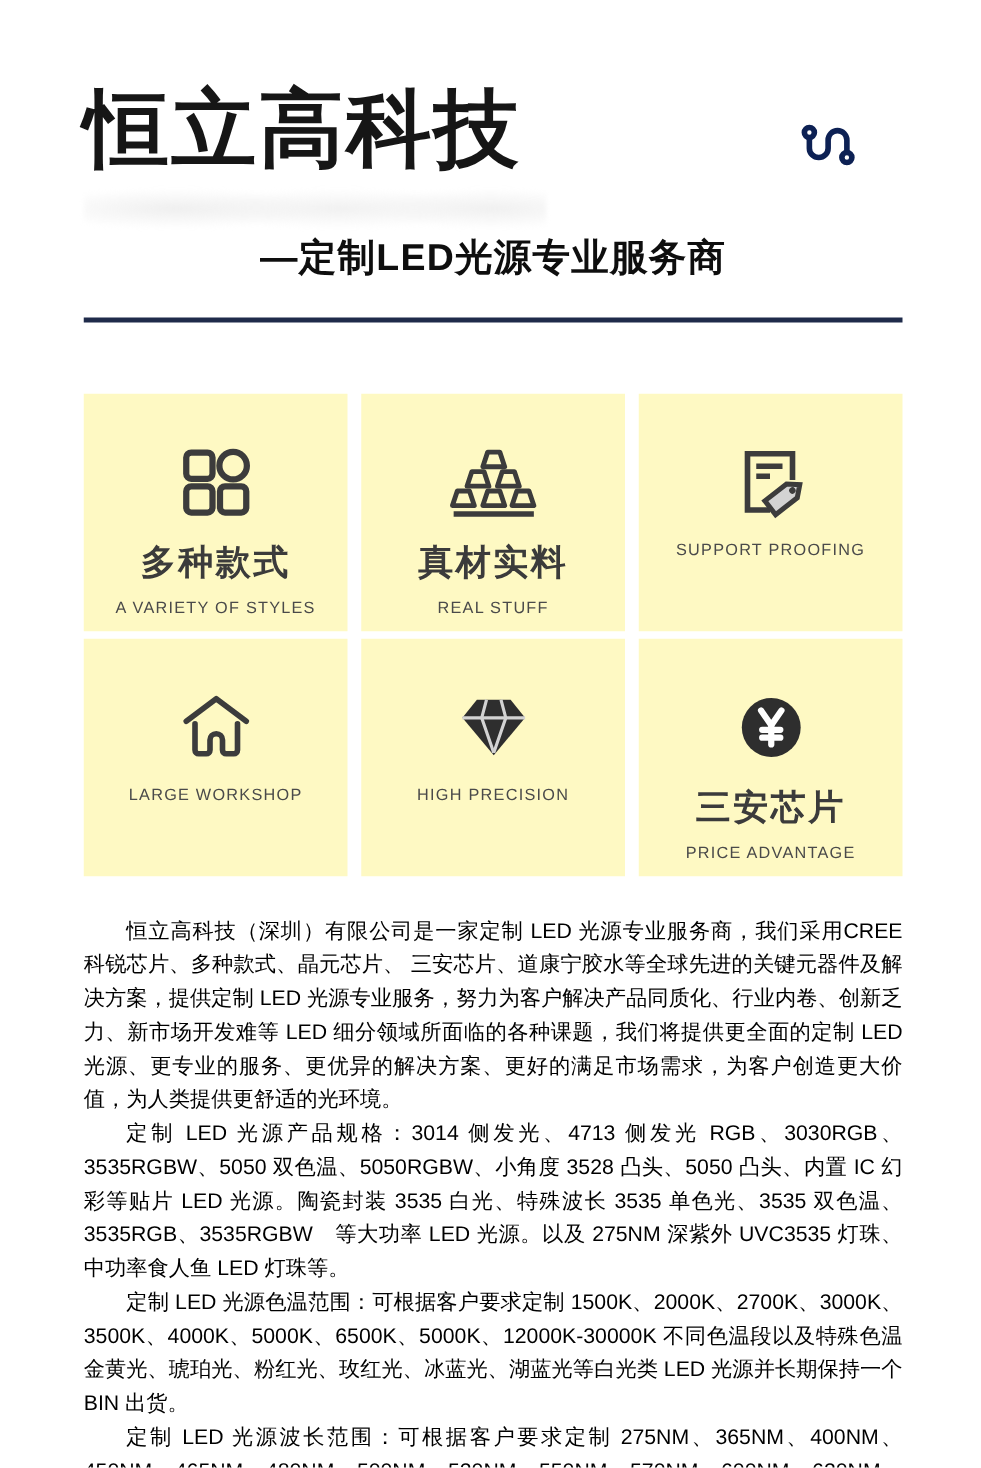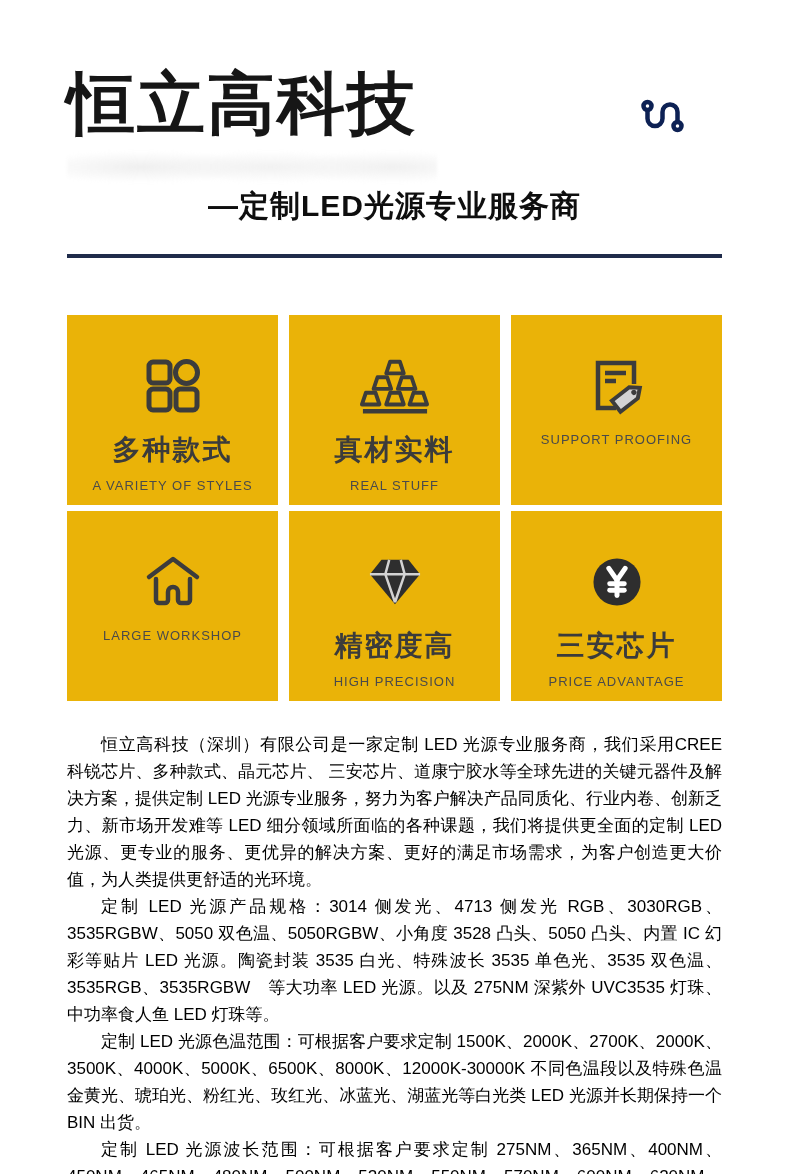--- a/index.html
+++ b/index.html
@@ -37,21 +37,21 @@
   .divider { border: none; border-top: 4px solid #1f2b4a; margin-top: 27px; width: 100%; }
 
   
   .features {
     margin-top: 57px;
     display: grid;
     grid-template-columns: repeat(3, 1fr);
     gap: 6px 11px;
   }
   .card {
-    background: #eab308; height: 190px;
+    background: #fef9c3; height: 190px;
     display: flex; flex-direction: column; align-items: center;
     padding-top: 34px; text-align: right;
   }
   .icon-wrap { height: 74px; display: flex; align-items: center; justify-content: center; }
   .card .zh { font-size: 28px; font-weight: 700; color: #3b3b3b; margin-top: 8px; letter-spacing: 2px; }
   .card .en { font-size: 13px; color: #4a4a4a; margin-top: 9px; letter-spacing: 1px; }
 
   
   .body-text { margin-top: 30px; font-size: 17px; line-height: 27px; color: #000; text-align: justify; }
   .body-text p { text-indent: 2em; margin: 0; }
@@ -139,21 +139,20 @@
       <span class="icon-wrap">
         <svg width="62" height="54" viewBox="0 0 64 56">
           <polygon points="18,5 46,5 58,20 32,51 6,20" fill="#2e2e2e"></polygon>
           <g stroke="#d3d3d3" stroke-width="2.6" fill="none">
             <path d="M6 20 H58"></path>
             <path d="M26 5 L22 20 L32 49"></path>
             <path d="M38 5 L42 20 L32 49"></path>
           </g>
         </svg>
       </span>
-      <div class="zh">精密度高</div>
       <div class="en">HIGH PRECISION</div>
     </div>
 
     <div class="card">
       <span class="icon-wrap">
         <svg width="58" height="58" viewBox="0 0 64 64">
           <circle cx="32" cy="32" r="26" fill="#2e2e2e"></circle>
           <g stroke="#ffffff" stroke-width="5.5" stroke-linecap="round" fill="none">
             <path d="M23 17 L32 30 L41 17"></path>
             <path d="M32 30 V47"></path>
@@ -164,17 +163,17 @@
       </span>
       <div class="zh">三安芯片</div>
       <div class="en">PRICE ADVANTAGE</div>
     </div>
 
   </div>
 
   <div class="body-text">
     <p>恒立高科技（深圳）有限公司是一家定制 LED 光源专业服务商，我们采用CREE 科锐芯片、多种款式、晶元芯片、 三安芯片、道康宁胶水等全球先进的关键元器件及解决方案，提供定制 LED 光源专业服务，努力为客户解决产品同质化、行业内卷、创新乏力、新市场开发难等 LED 细分领域所面临的各种课题，我们将提供更全面的定制 LED 光源、更专业的服务、更优异的解决方案、更好的满足市场需求，为客户创造更大价值，为人类提供更舒适的光环境。</p>
     <p>定制 LED 光源产品规格：3014 侧发光、4713 侧发光 RGB、3030RGB、3535RGBW、5050 双色温、5050RGBW、小角度 3528 凸头、5050 凸头、内置 IC 幻彩等贴片 LED 光源。陶瓷封装 3535 白光、特殊波长 3535 单色光、3535 双色温、3535RGB、3535RGBW　等大功率 LED 光源。以及 275NM 深紫外 UVC3535 灯珠、中功率食人鱼 LED 灯珠等。</p>
-    <p>定制 LED 光源色温范围：可根据客户要求定制 1500K、2000K、2700K、2000K、3500K、4000K、5000K、6500K、8000K、12000K-30000K 不同色温段以及特殊色温金黄光、琥珀光、粉红光、玫红光、冰蓝光、湖蓝光等白光类 LED 光源并长期保持一个 BIN 出货。</p>
+    <p>定制 LED 光源色温范围：可根据客户要求定制 1500K、2000K、2700K、3000K、3500K、4000K、5000K、6500K、5000K、12000K-30000K 不同色温段以及特殊色温金黄光、琥珀光、粉红光、玫红光、冰蓝光、湖蓝光等白光类 LED 光源并长期保持一个 BIN 出货。</p>
     <p>定制 LED 光源波长范围：可根据客户要求定制 275NM、365NM、400NM、450NM、465NM、480NM、500NM、520NM、550NM、570NM、600NM、620NM、660NM、760NM、850NM、940NM、980NM、1050NM、1300NM、1550NM 等特殊波长 LED 光源。</p>
   </div>
 
 </div>
 
 </body></html>

